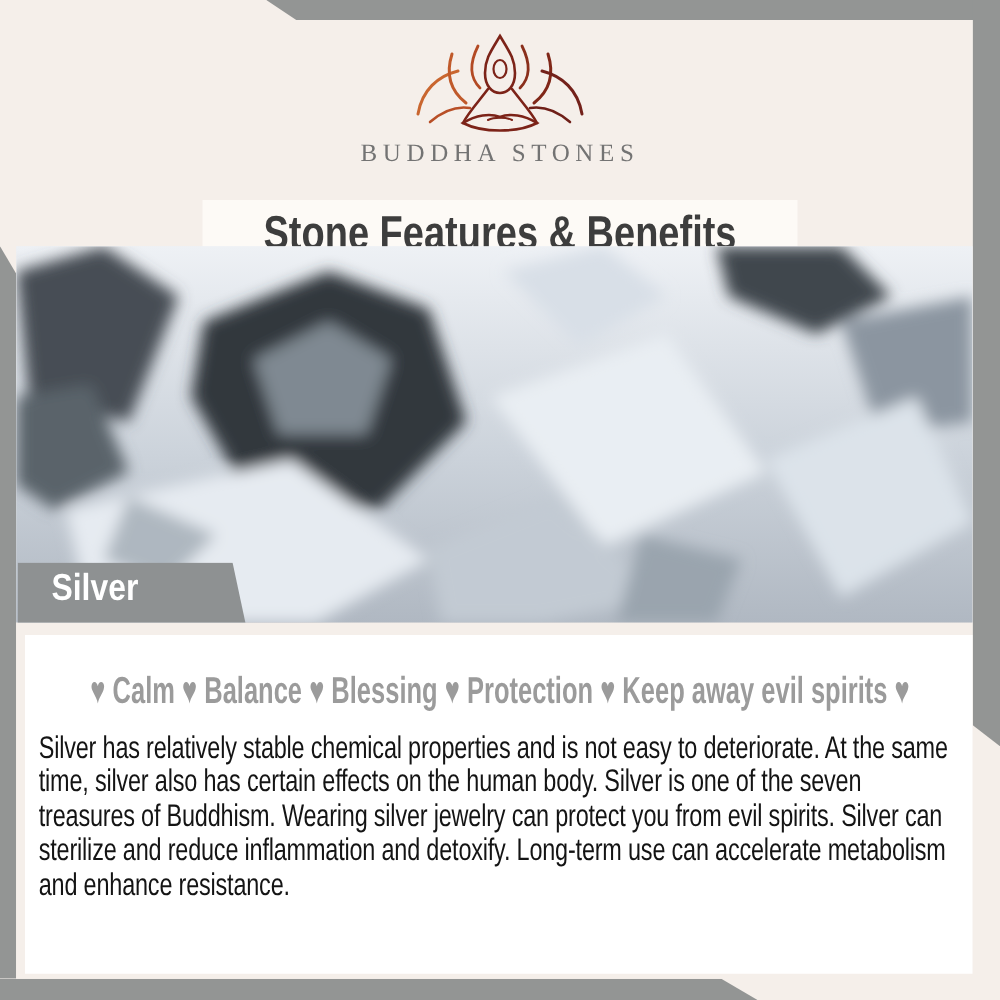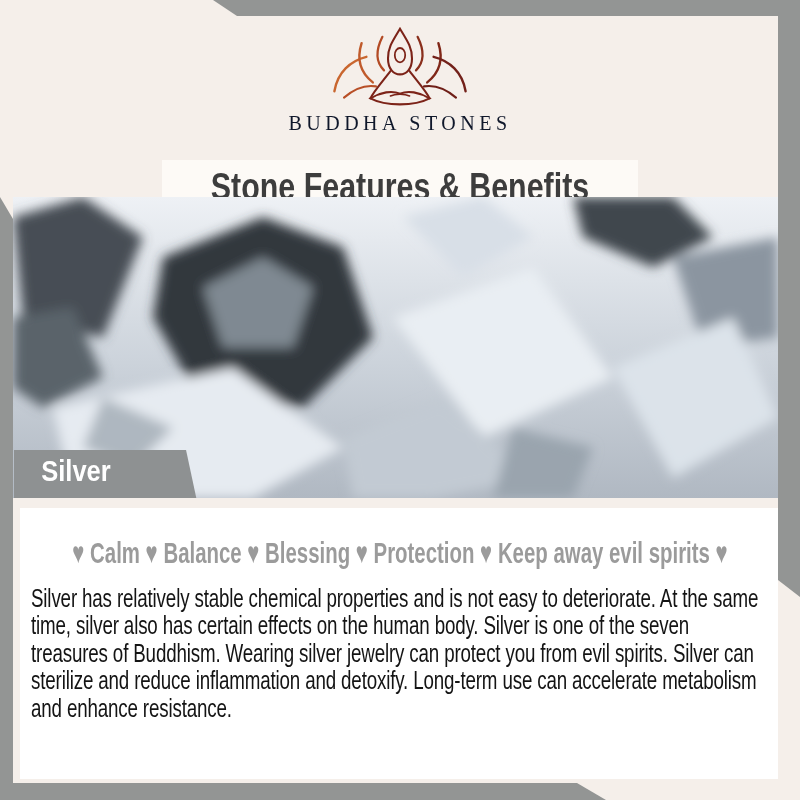--- a/index.html
+++ b/index.html
@@ -21,21 +21,21 @@
     clip-path:polygon(0 0,13px 22px,13px 586px,0 586px);}
   .accent-bottom{left:0;top:783px;width:800px;height:17px;
     clip-path:polygon(0 0,577px 0,606px 17px,0 17px);}
 
   
   .logo-wrap{position:absolute;left:300px;top:24px;width:200px;height:88px;}
   .brand-name{
     position:absolute;left:0;top:112px;width:800px;
     text-align:center;
     font-family:"Liberation Serif", serif;
-    font-size:20px;letter-spacing:4.5px;color:#0f172a;
+    font-size:20px;letter-spacing:4.5px;color:#737373;
   }
 
   
   .title-banner{
     position:absolute;left:162px;top:139px;width:476px;height:54px;
     background:#fdfaf6;
     margin-top:21px;
   }
   .page-title{
     position:absolute;left:50%;top:0;height:54px;line-height:54px;

